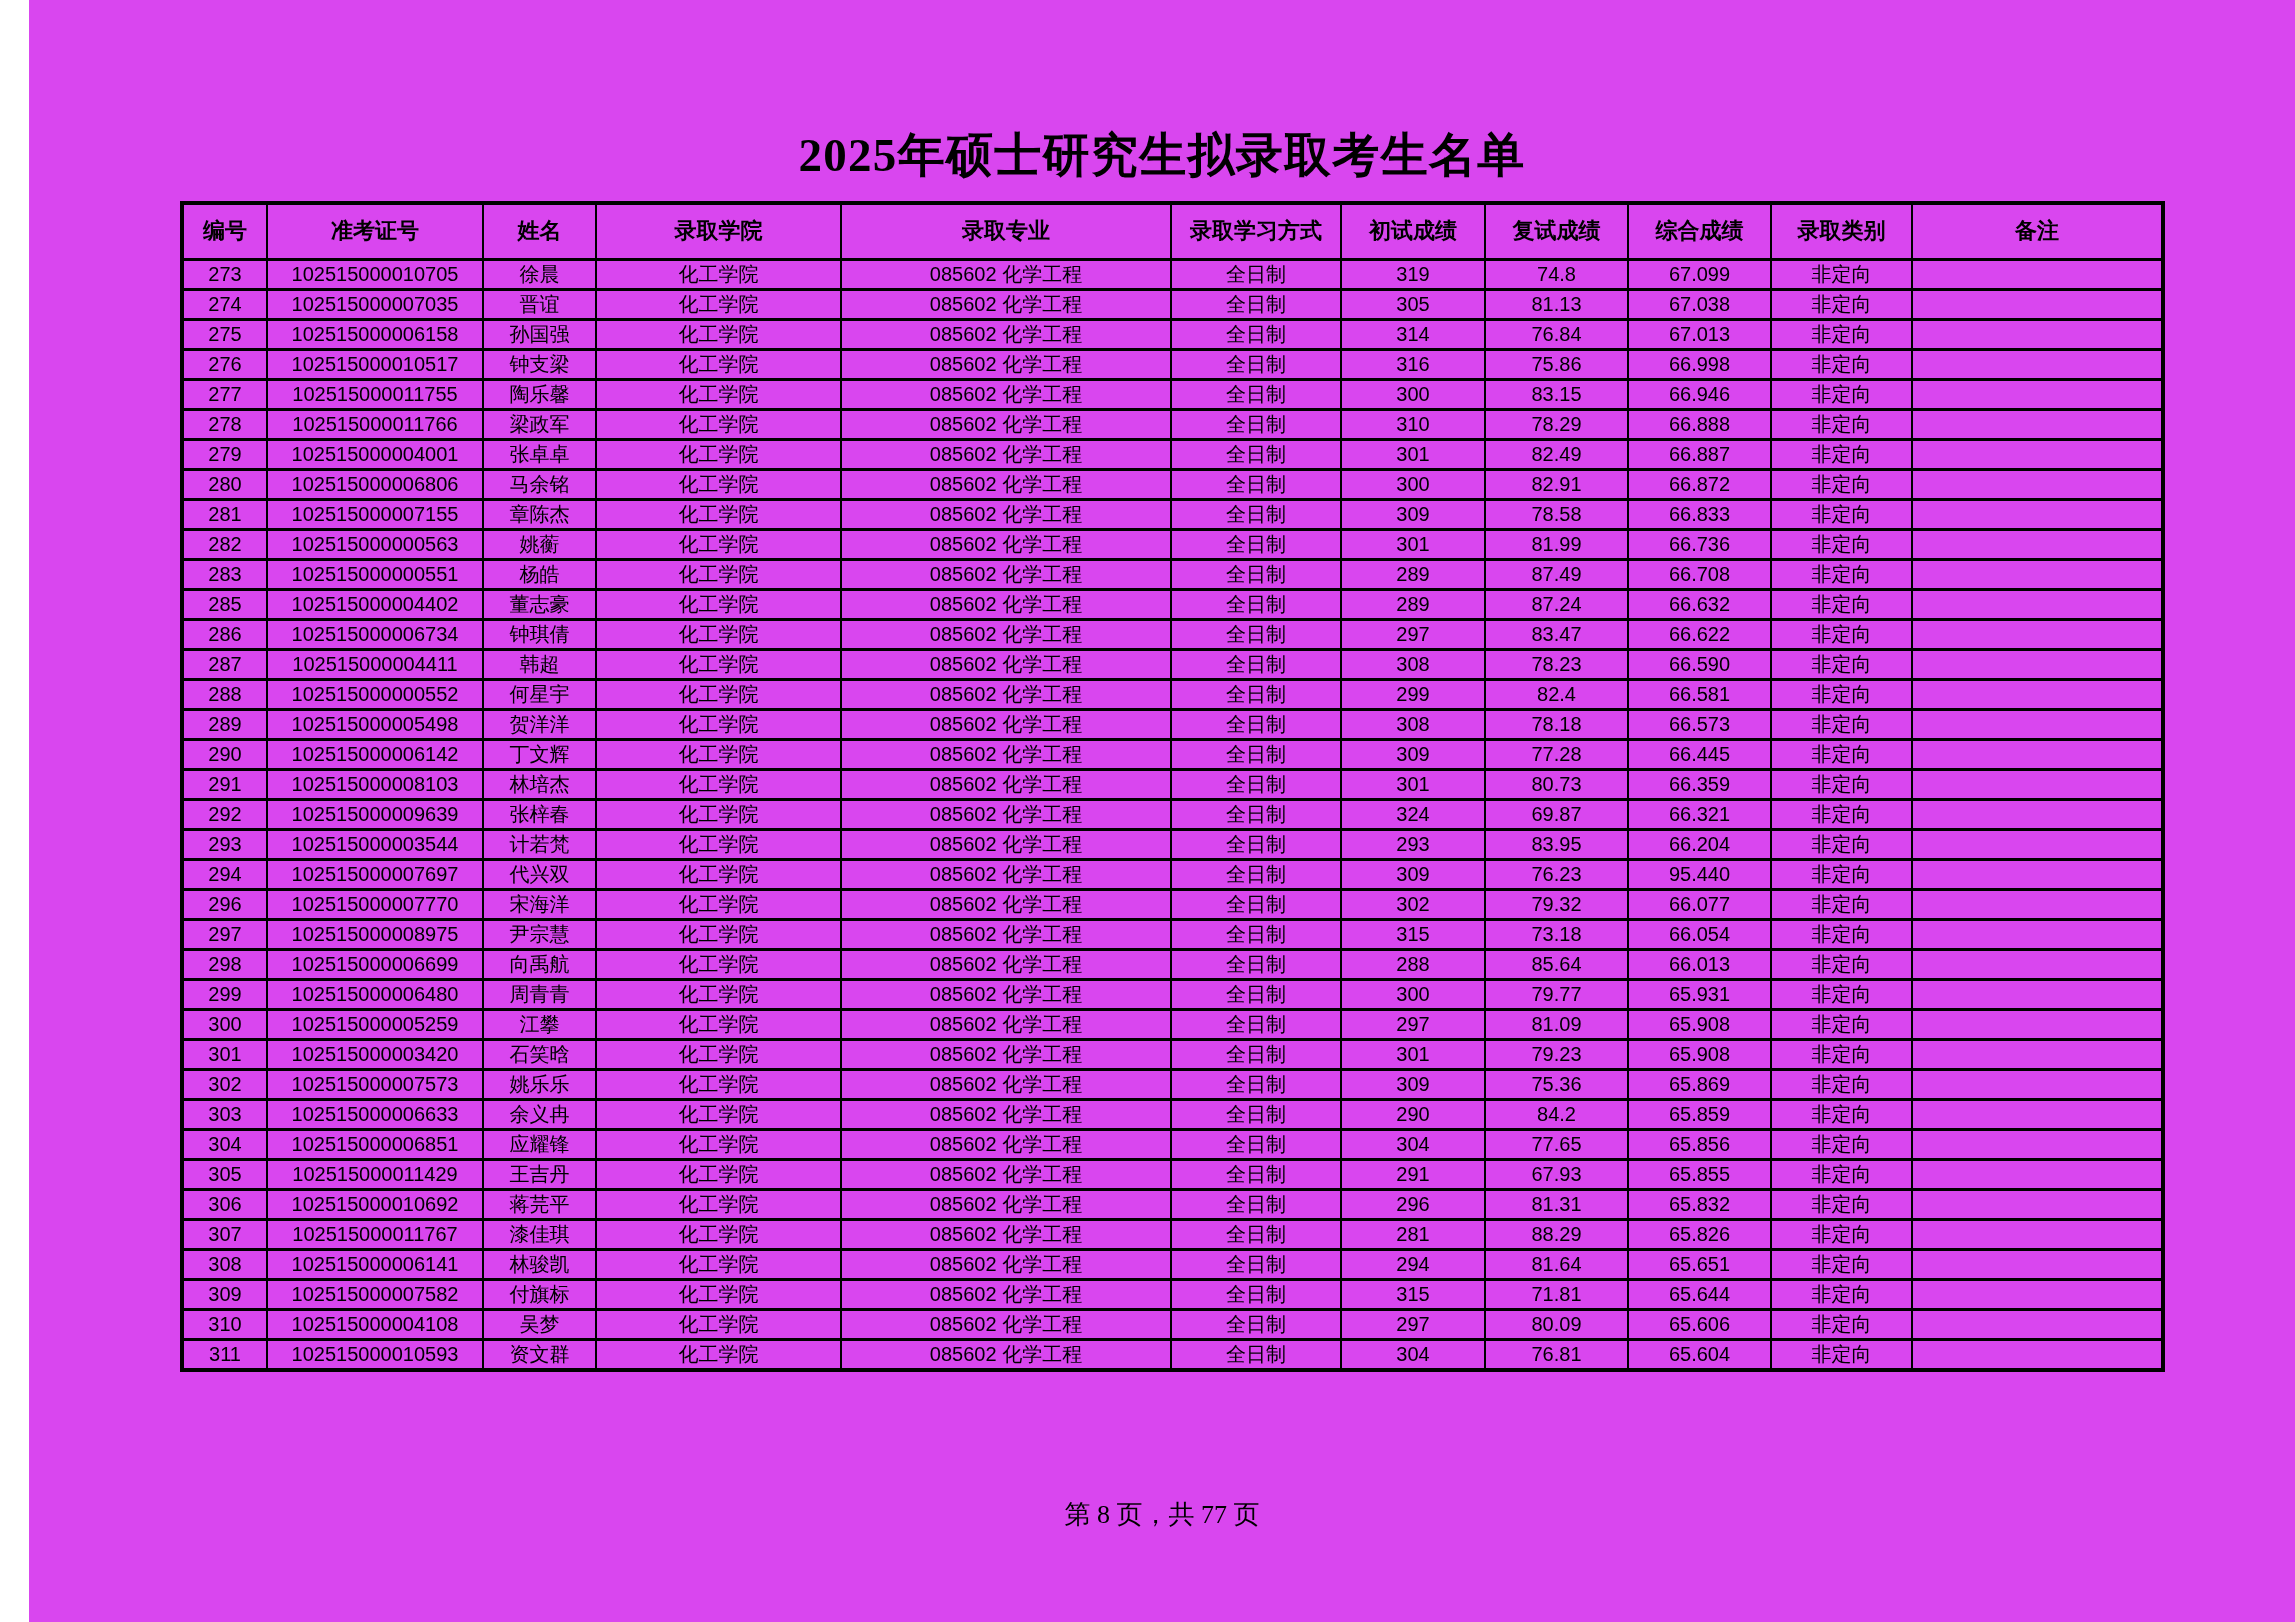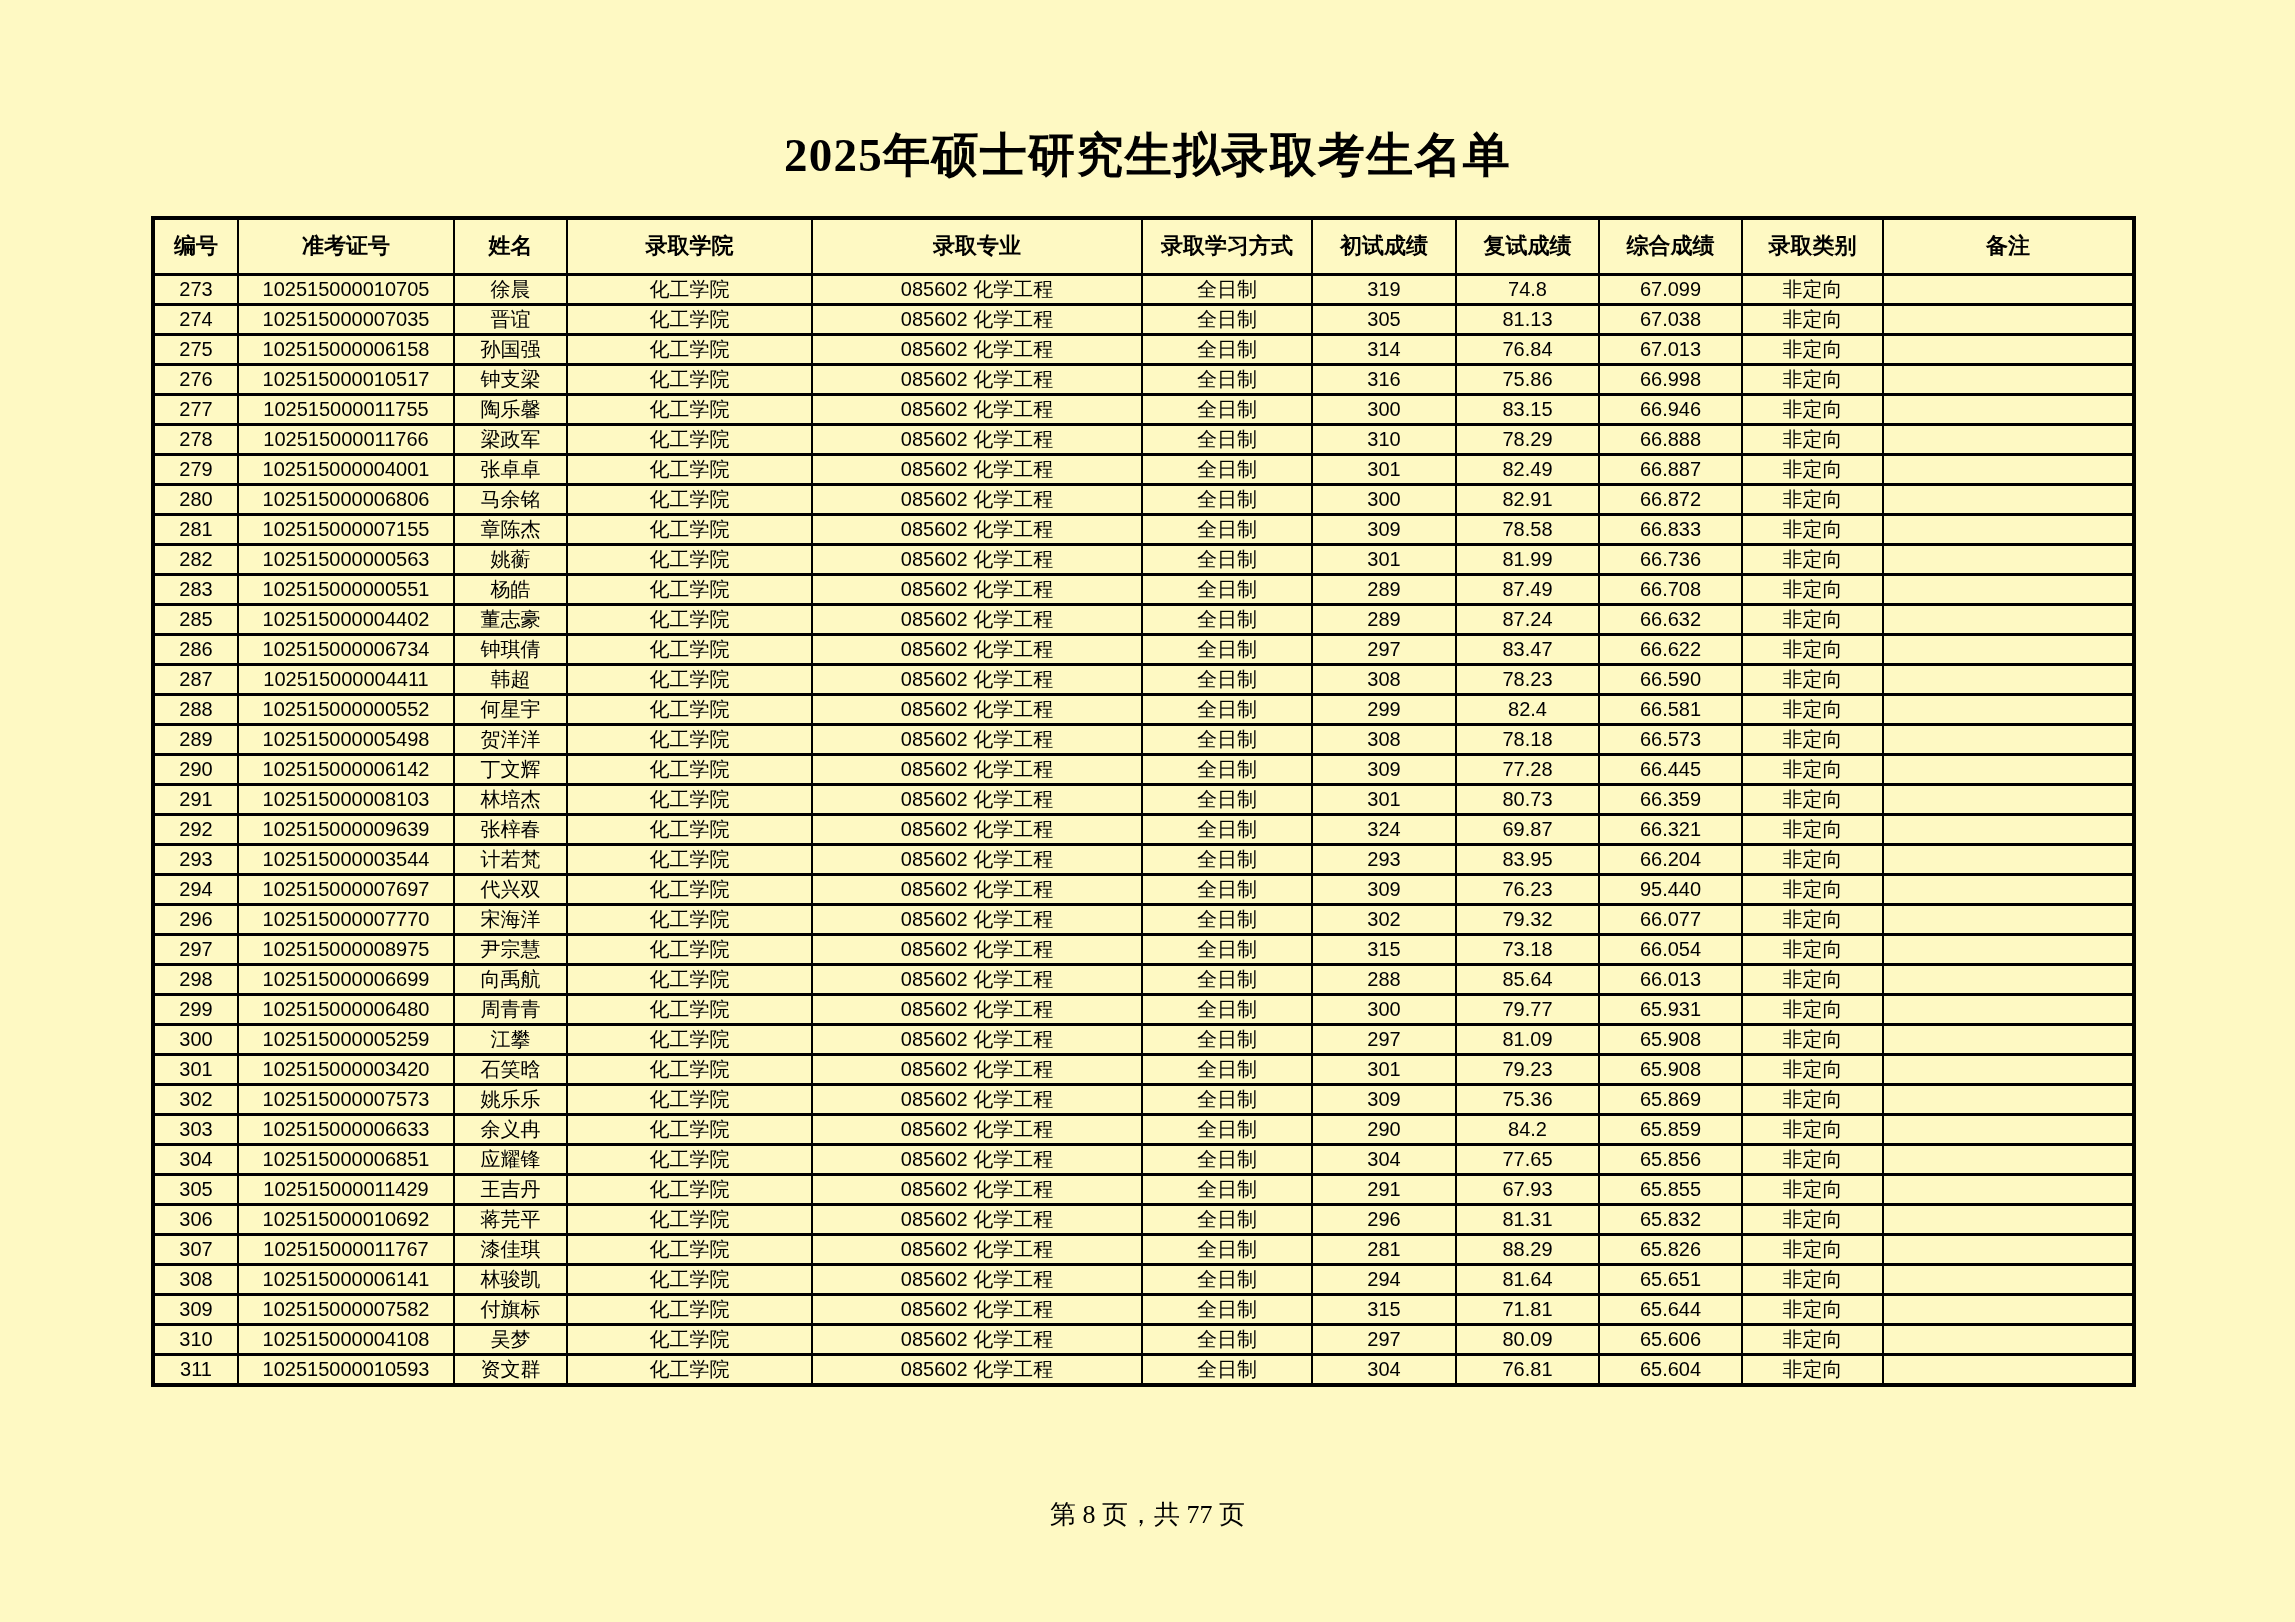--- a/index.html
+++ b/index.html
@@ -7,38 +7,39 @@
   body {
     width: 2295px;
     height: 1623px;
     position: relative;
     font-family: "Liberation Sans", "DejaVu Sans", sans-serif;
     color: #000;
   }
   .sheet {
     position: absolute;
     inset: 0;
-    background: #fef9c3;
+    background: #d946ef;
+    margin-left: 29px;
   }
   .doc-title {
     position: absolute;
     top: 132px;
     left: 0;
     width: 100%;
     text-align: center;
     font-family: "Liberation Serif", "DejaVu Serif", serif;
     font-weight: 700;
     font-size: 47px;
     line-height: 1;
     letter-spacing: 1.3px;
   }
   table.roster {
     position: absolute;
     left: 151px;
-    top: 216px;
+    top: 201px;
     width: 1805px;
     table-layout: fixed;
     border-collapse: collapse;
     border: 4.6px solid #000;
   }
   table.roster th, table.roster td {
     border-left: 2px solid #000;
     border-right: 2px solid #000;
     border-top: 3.3px solid #000;
     border-bottom: 3.3px solid #000;

